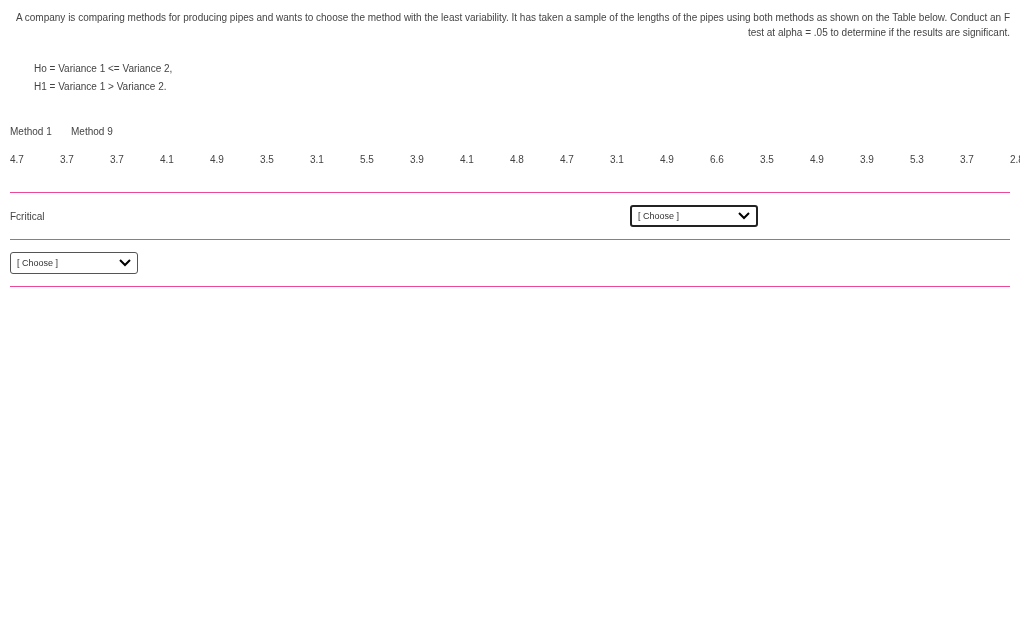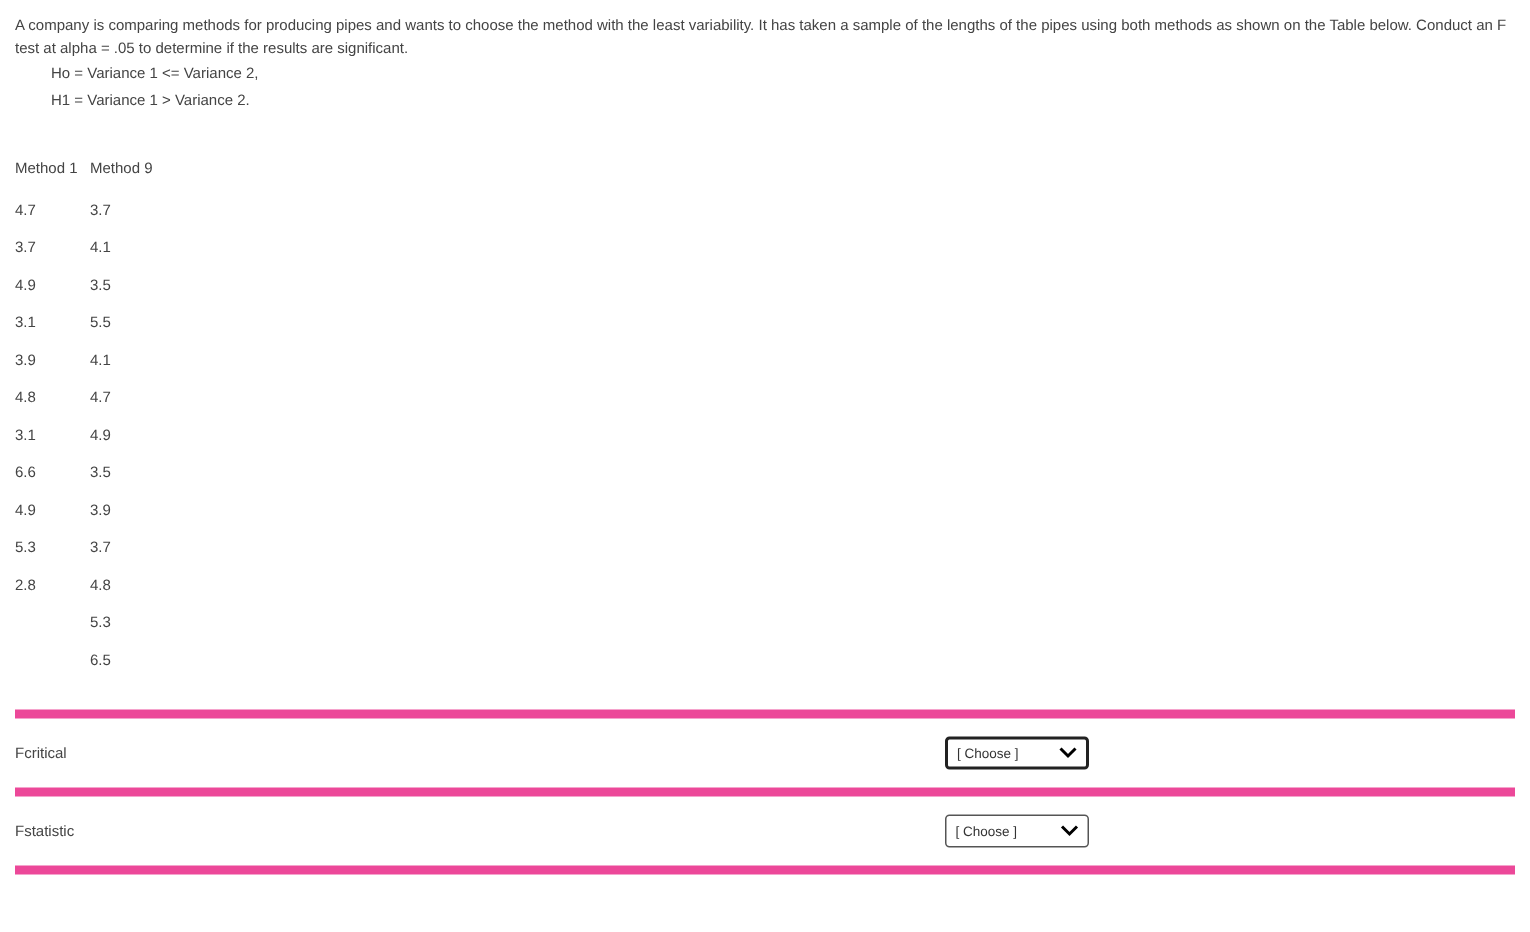--- a/index.html
+++ b/index.html
@@ -11,67 +11,69 @@
       font-family: 'Segoe UI', Arial, sans-serif;
       font-size: 10px;
       color: #333;
       background: #fff;
       padding: 10px;
       width: 1020px;
     }
     .intro-text {
       color: #444;
       line-height: 1.5;
-      margin-bottom: 1px;
+      margin-bottom: 20px;
+      text-align: right;
     }
     .hypothesis {
       color: #444;
       line-height: 1.8;
       margin-left: 24px;
     }
     .data-table {
       margin-top: 30px;
       margin-bottom: 20px;
     }
     .table-header {
       display: flex;
       margin-bottom: 10px;
+      gap: 11px;
     }
     .header-cell {
       width: 50px;
       color: #444;
     }
     .table-rows {
       display: flex;
-      flex-direction: column;
+      flex-direction: row;
     }
     .table-row {
       display: flex;
       padding: 7px 0;
     }
     .table-cell {
       width: 50px;
       color: #444;
     }
     .question-section {
       margin-top: 10px;
     }
     .question-row {
       display: flex;
       align-items: center;
       padding: 12px 0;
-      border-top: 6px solid #ec4899;
+      border-top: 1px solid #ec4899;
     }
     .question-label {
       flex: 0 0 620px;
       color: #444;
       font-size: 10px;
     }
     .dropdown {
-      width: 96px;
+      width: 128px;
       height: 22px;
       border: 1px solid #555;
       border-radius: 3px;
       display: flex;
       align-items: center;
       justify-content: space-between;
       padding: 0 6px;
       font-size: 9px;
       background: #fff;
       cursor: pointer;
@@ -164,21 +166,20 @@
     <div class="dropdown focused">
       <span class="dropdown-text">[ Choose ]</span>
       <span class="chevron">
         <svg width="12" height="8" viewBox="0 0 12 8">
             <path d="M1 1 L6 6 L11 1" stroke="#000" stroke-width="2" fill="none"></path>
           </svg>
       </span>
     </div>
   </div>
   <div class="question-row">
-    <div class="question-label">Fstatistic</div>
     <div class="dropdown">
       <span class="dropdown-text">[ Choose ]</span>
       <span class="chevron">
         <svg width="12" height="8" viewBox="0 0 12 8">
             <path d="M1 1 L6 6 L11 1" stroke="#000" stroke-width="2" fill="none"></path>
           </svg>
       </span>
     </div>
   </div>
   <div class="question-row">

